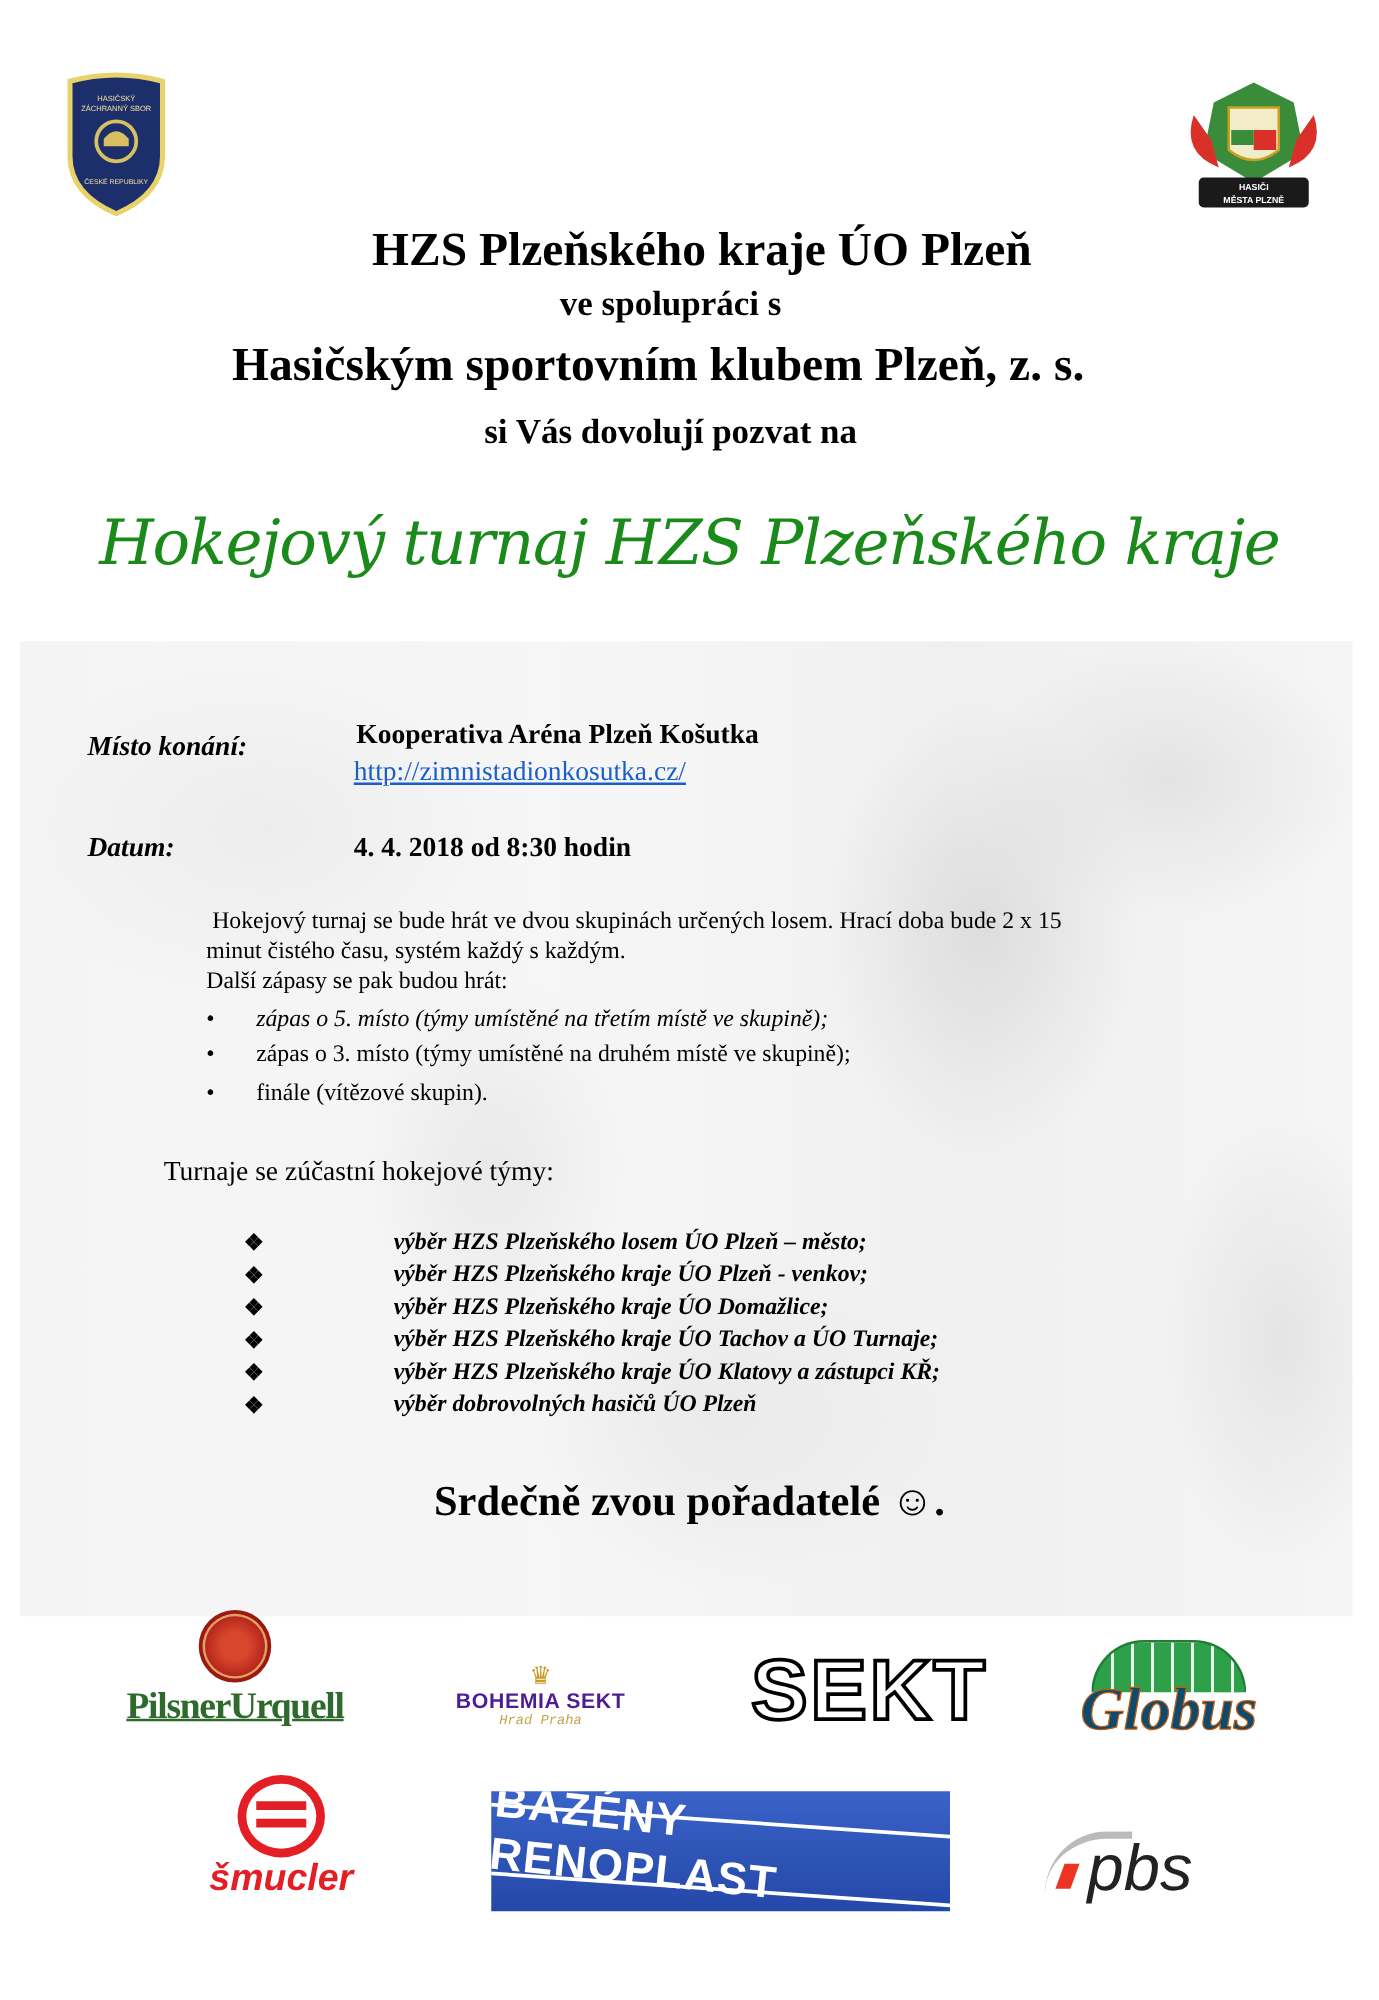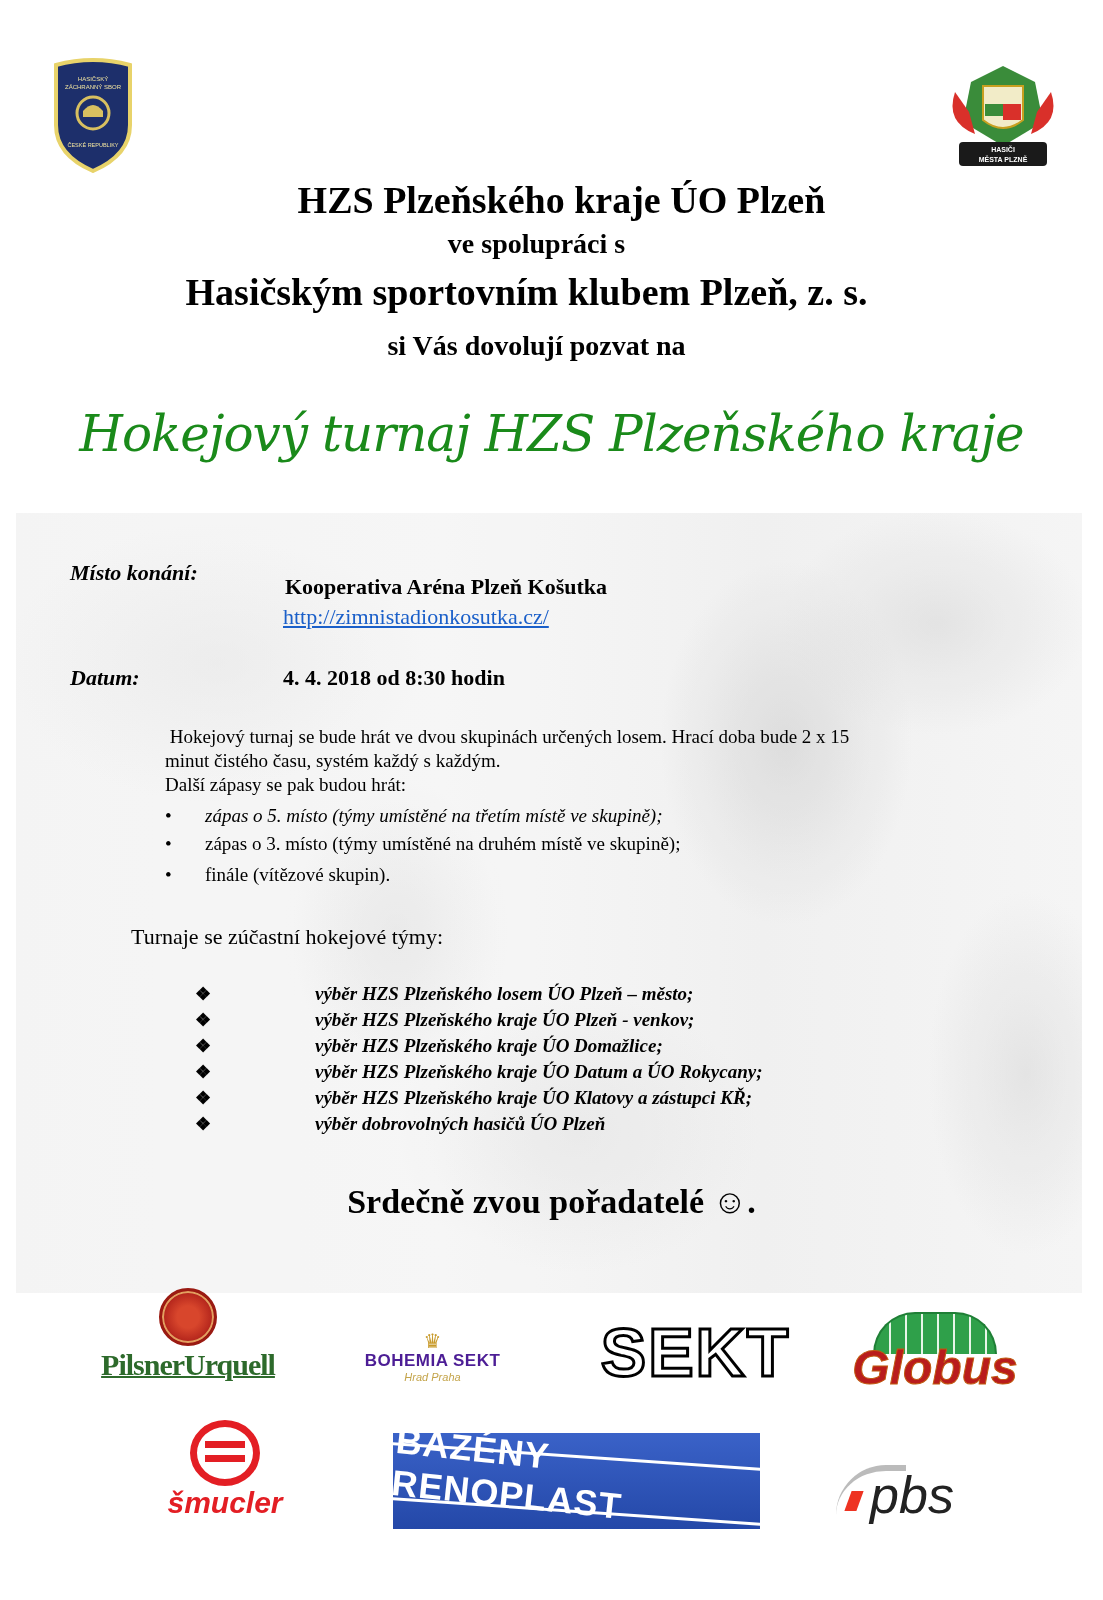--- a/index.html
+++ b/index.html
@@ -52,29 +52,29 @@
 
   
   .logo { display:flex; align-items:center; justify-content:center; }
   .pilsner { left:108px; top:1275px; width:160px; height:120px; flex-direction:column; }
   .pilsner-seal { width:52px; height:52px; border-radius:50%; background:radial-gradient(circle,#d8462c 30%,#b0221a 70%); border:3px solid #9a1a12; box-shadow:0 0 0 2px #e2a060 inset; }
   .pilsner-text { font-family:"Liberation Serif", serif; font-weight:bold; font-size:30px; color:#2d6a2b; letter-spacing:-1px; margin-top:2px; text-decoration:underline; text-decoration-thickness:2px; }
 
   .bohemia { left:345px; top:1312px; width:175px; height:90px; flex-direction:column; background:#fff; }
   .bohemia-crown { color:#c89a2a; font-size:20px; line-height:20px; }
   .bohemia-text { font-family:"Liberation Sans", sans-serif; font-size:17px; color:#4c1d95; letter-spacing:0.5px; font-weight:bold; }
-  .bohemia-sub { font-family:Liberation Sans, sans-serif; font-style:italic; font-size:11px; color:#c4a44a;text-align:right; }
+  .bohemia-sub { font-family:Liberation Mono, monospace; font-style:italic; font-size:11px; color:#c4a44a;text-align:right; }
 
   .colt { left:578px; top:1312px; width:235px; height:80px; }
   .colt-text { font-family:"Liberation Sans", sans-serif; font-weight:bold; font-size:68px; color:#fff;
     -webkit-text-stroke:3px #000; letter-spacing:2px; }
 
   .globus { left:850px; top:1303px; width:170px; height:100px; flex-direction:column; }
   .globus-arc { width:120px; height:40px; border-radius:60px 60px 0 0; background:repeating-linear-gradient(90deg,#2fa04a 0 14px,#e8f5e8 14px 16px); border:2px solid #1f7f36; border-bottom:none; }
-  .globus-text { font-family:Liberation Sans, sans-serif; font-weight:bold; font-style:italic; font-size:48px; color:#b91c1c; -webkit-text-stroke:1px #c05a10; margin-top:-14px; }
+  .globus-text { font-family:Liberation Serif, serif; font-weight:bold; font-style:italic; font-size:48px; color:#0c4a6e; -webkit-text-stroke:1px #c05a10; margin-top:-14px; }
 
   .smucler { left:140px; top:1420px; width:170px; height:100px; flex-direction:column; }
   .smucler-ring { width:56px; height:56px; border-radius:50%; border:7px solid #e31e24; position:relative; }
   .smucler-ring::before, .smucler-ring::after { content:""; position:absolute; left:8px; right:8px; height:7px; background:#e31e24; }
   .smucler-ring::before { top:14px; }
   .smucler-ring::after { top:28px; }
   .smucler-text { font-family:"Liberation Sans", sans-serif; font-weight:bold; font-style:italic; font-size:30px; color:#e31e24; }
 
   .bazeny { left:393px; top:1433px; width:367px; height:96px; background:linear-gradient(180deg,#3a62c8,#2448a8); overflow:hidden; }
   .bazeny-band { position:absolute; left:-10px; right:-10px; top:22px; height:52px; border-top:3px solid #fff; border-bottom:3px solid #fff; transform:skewY(4deg); }
@@ -114,21 +114,21 @@
   </svg>
 </div>
 
 <div class="abs head-line h1">HZS Plzeňského kraje ÚO Plzeň</div>
 <div class="abs head-line h2">ve spolupráci s</div>
 <div class="abs head-line h3">Hasičským sportovním klubem Plzeň, z. s.</div>
 <div class="abs head-line h4">si Vás dovolují pozvat na</div>
 
 <div class="abs event-title">Hokejový turnaj HZS Plzeňského kraje</div>
 
-<div class="abs label" style="left:70px; top:560px;text-align:center;">Místo konání:</div>
+<div class="abs label" style="left:70px; top:584px;text-align:center;">Místo konání:</div>
 <div class="abs value" style="left:285px; top:574px;">Kooperativa Aréna Plzeň Košutka</div>
 <a class="abs link" style="left:283px; top:604px;">http://zimnistadionkosutka.cz/</a>
 
 <div class="abs label" style="left:70px; top:665px;">Datum:</div>
 <div class="abs value" style="left:283px; top:665px;">4. 4. 2018 od 8:30 hodin</div>
 
 <div class="abs para" style="left:165px; top:726px; width:865px; text-align:justify; white-space:pre;"> Hokejový turnaj se bude hrát ve dvou skupinách určených losem. Hrací doba bude 2 x 15</div>
 <div class="abs para" style="left:165px; top:750px;">minut čistého času, systém každý s každým.</div>
 <div class="abs para" style="left:165px; top:774px;">Další zápasy se pak budou hrát:</div>
 
@@ -154,21 +154,21 @@
 <div class="abs team-row" style="left:195px; top:1009px; width:800px;">
   <span class="team-mark">❖</span>
   <span class="team-text">výběr HZS Plzeňského kraje ÚO Plzeň - venkov;</span>
 </div>
 <div class="abs team-row" style="left:195px; top:1035px; width:800px;">
   <span class="team-mark">❖</span>
   <span class="team-text">výběr HZS Plzeňského kraje ÚO Domažlice;</span>
 </div>
 <div class="abs team-row" style="left:195px; top:1061px; width:800px;">
   <span class="team-mark">❖</span>
-  <span class="team-text">výběr HZS Plzeňského kraje ÚO Datum a ÚO Rokycany;</span>
+  <span class="team-text">výběr HZS Plzeňského kraje ÚO Tachov a ÚO Turnaje;</span>
 </div>
 <div class="abs team-row" style="left:195px; top:1087px; width:800px;">
   <span class="team-mark">❖</span>
   <span class="team-text">výběr HZS Plzeňského kraje ÚO Klatovy a zástupci KŘ;</span>
 </div>
 <div class="abs team-row" style="left:195px; top:1113px; width:800px;">
   <span class="team-mark">❖</span>
   <span class="team-text">výběr dobrovolných hasičů ÚO Plzeň</span>
 </div>
 

